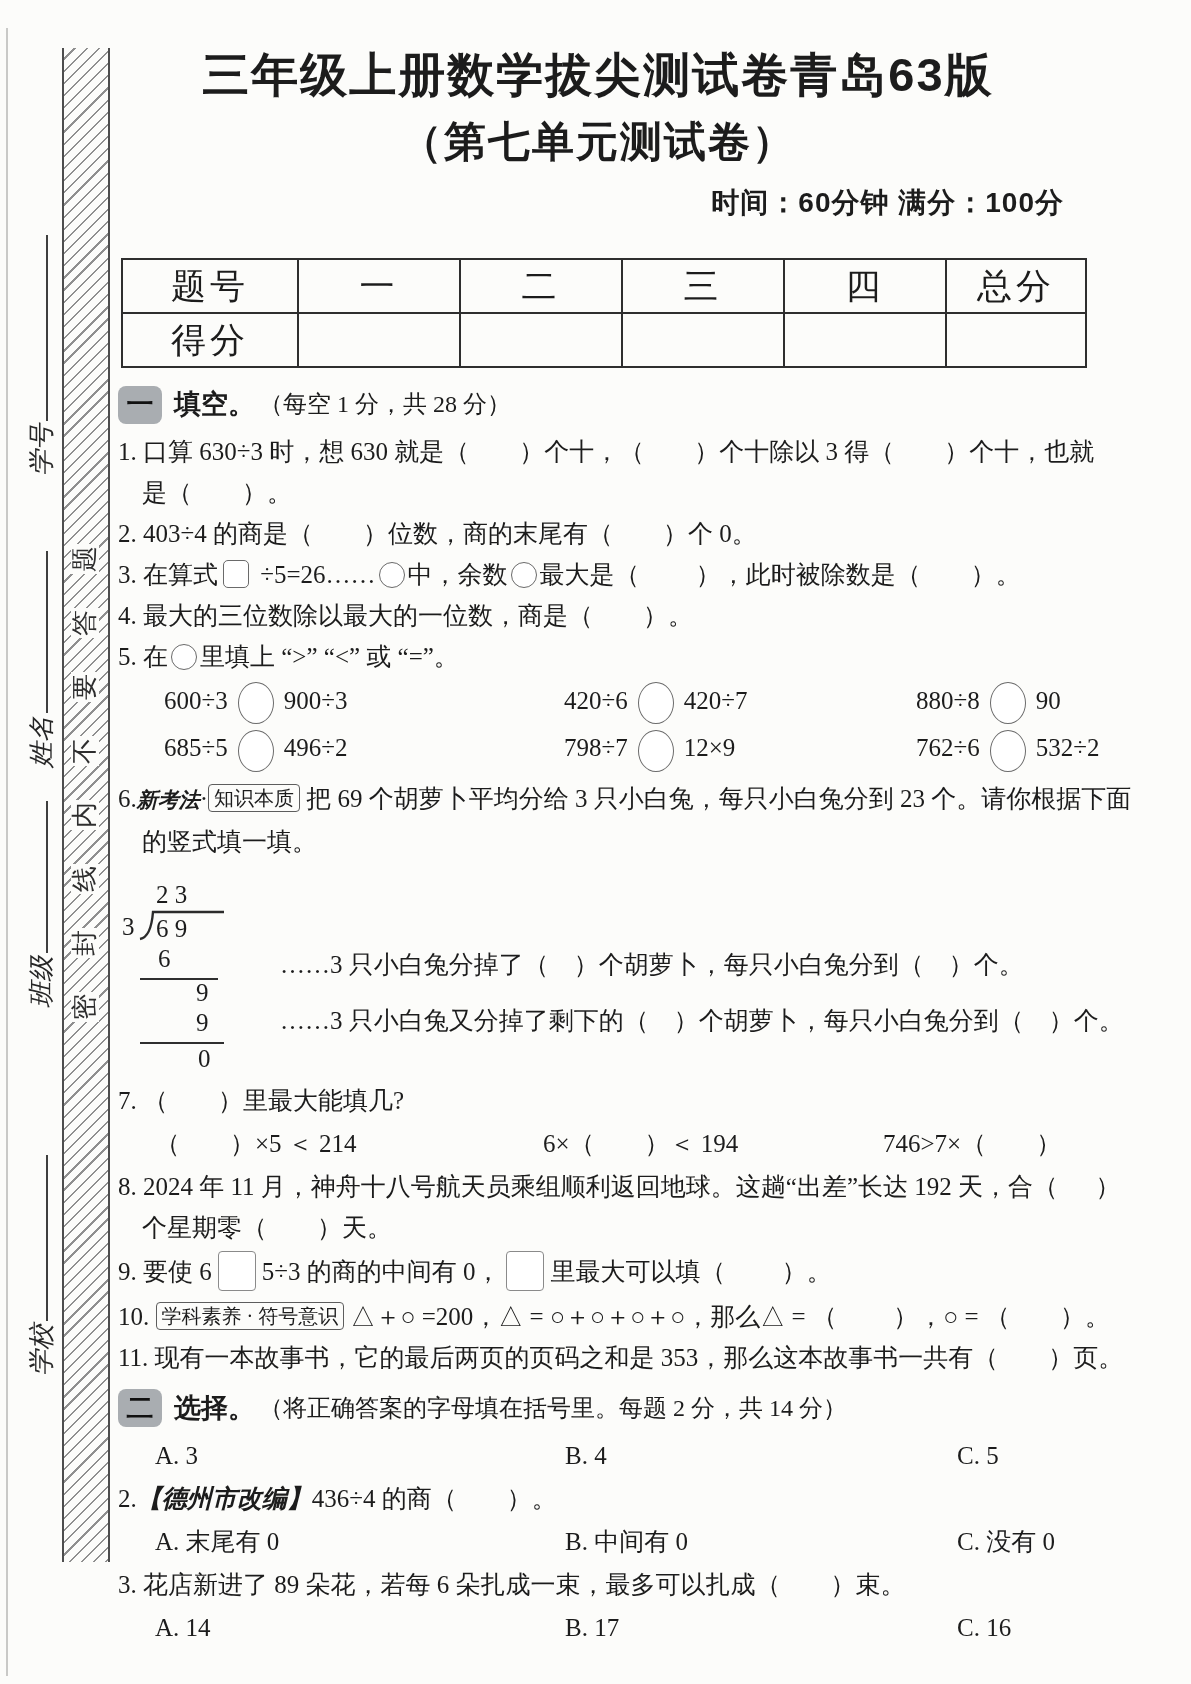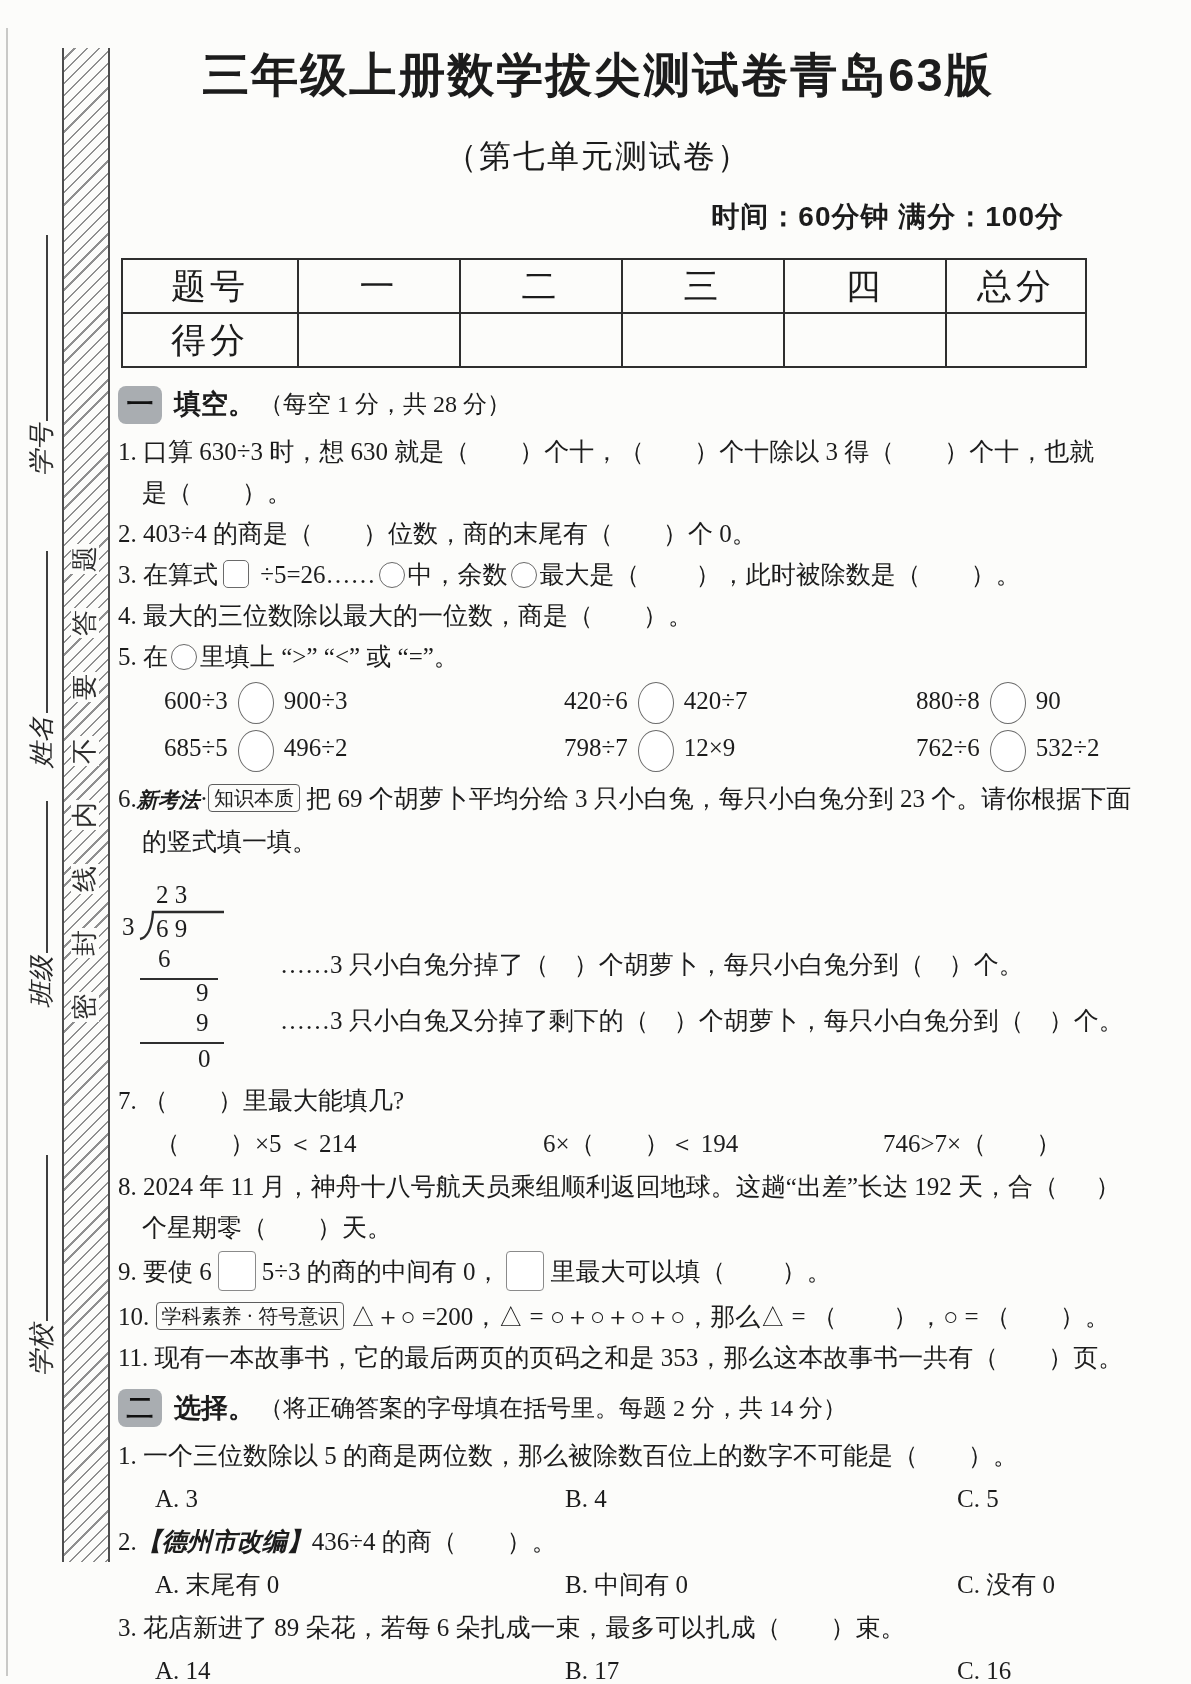--- a/index.html
+++ b/index.html
@@ -26,21 +26,21 @@
     white-space:nowrap; font-size:26px; color:#262626; font-style:italic;
   }
   .lbl-line { display:inline-block; border-bottom:2.5px solid #3f3f3f; height:4px; margin-left:3px; vertical-align:2px; }
   .l1 { top:476px; } .l1 .lbl-line { width:186px; }
   .l2 { top:768px; } .l2 .lbl-line { width:162px; }
   .l3 { top:1008px; } .l3 .lbl-line { width:152px; }
   .l4 { top:1376px; } .l4 .lbl-line { width:166px; }
   
   .page-header { position:absolute; left:118px; top:46px; width:960px; text-align:center; font-family:"Liberation Sans", sans-serif; }
   .title { font-size:47px; font-weight:bold; letter-spacing:2px; line-height:58px; }
-  .subtitle { font-size:32px; font-weight:normal; margin-top:26px; line-height:52px; letter-spacing:2px; }
+  .subtitle { font-size:42px; font-weight:bold; margin-top:12px; line-height:52px; letter-spacing:2px; }
   .meta { text-align:right; font-size:28px; font-weight:bold; margin-top:16px; padding-right:14px; letter-spacing:1px; }
   
   .score-table { position:absolute; left:121px; top:258px; border-collapse:collapse; table-layout:fixed; }
   .score-table td {
     border:2px solid #2e2e2e; height:50px; text-align:center; vertical-align:middle;
     font-size:35px; letter-spacing:4px;
   }
   .score-table .c0 { width:172px; } .score-table .cm { width:158px; } .score-table .cl { width:136px; }
   
   .content { position:absolute; left:118px; top:380px; width:1070px; font-size:25px; line-height:41px; }
@@ -200,21 +200,20 @@
   <p class="q-line"><span>10.</span> <span class="tag-box">学科素养 · 符号意识</span><span> △＋○ =200，△ = ○＋○＋○＋○，那么△ = （         ），○ = （        ）。</span></p>
 
   <p class="q-line">11. 现有一本故事书，它的最后两页的页码之和是 353，那么这本故事书一共有（        ）页。</p>
 
   <div class="sec-head mt10">
     <span class="sec-badge">二</span>
     <span class="sec-name">选择。</span>
     <span class="sec-note">（将正确答案的字母填在括号里。每题 2 分，共 14 分）</span>
   </div>
 
-  <p class="q-line">1. 一个三位数除以 5 的商是两位数，那么被除数百位上的数字不可能是（        ）。</p>
   <div class="t-row">
     <div class="t-cell t-c1">A. 3</div>
     <div class="t-cell t-c2">B. 4</div>
     <div class="t-cell">C. 5</div>
   </div>
 
   <p class="q-line"><span>2.</span><span class="src-tag">【德州市改编】</span><span>436÷4 的商（        ）。</span></p>
   <div class="t-row">
     <div class="t-cell t-c1">A. 末尾有 0</div>
     <div class="t-cell t-c2">B. 中间有 0</div>

